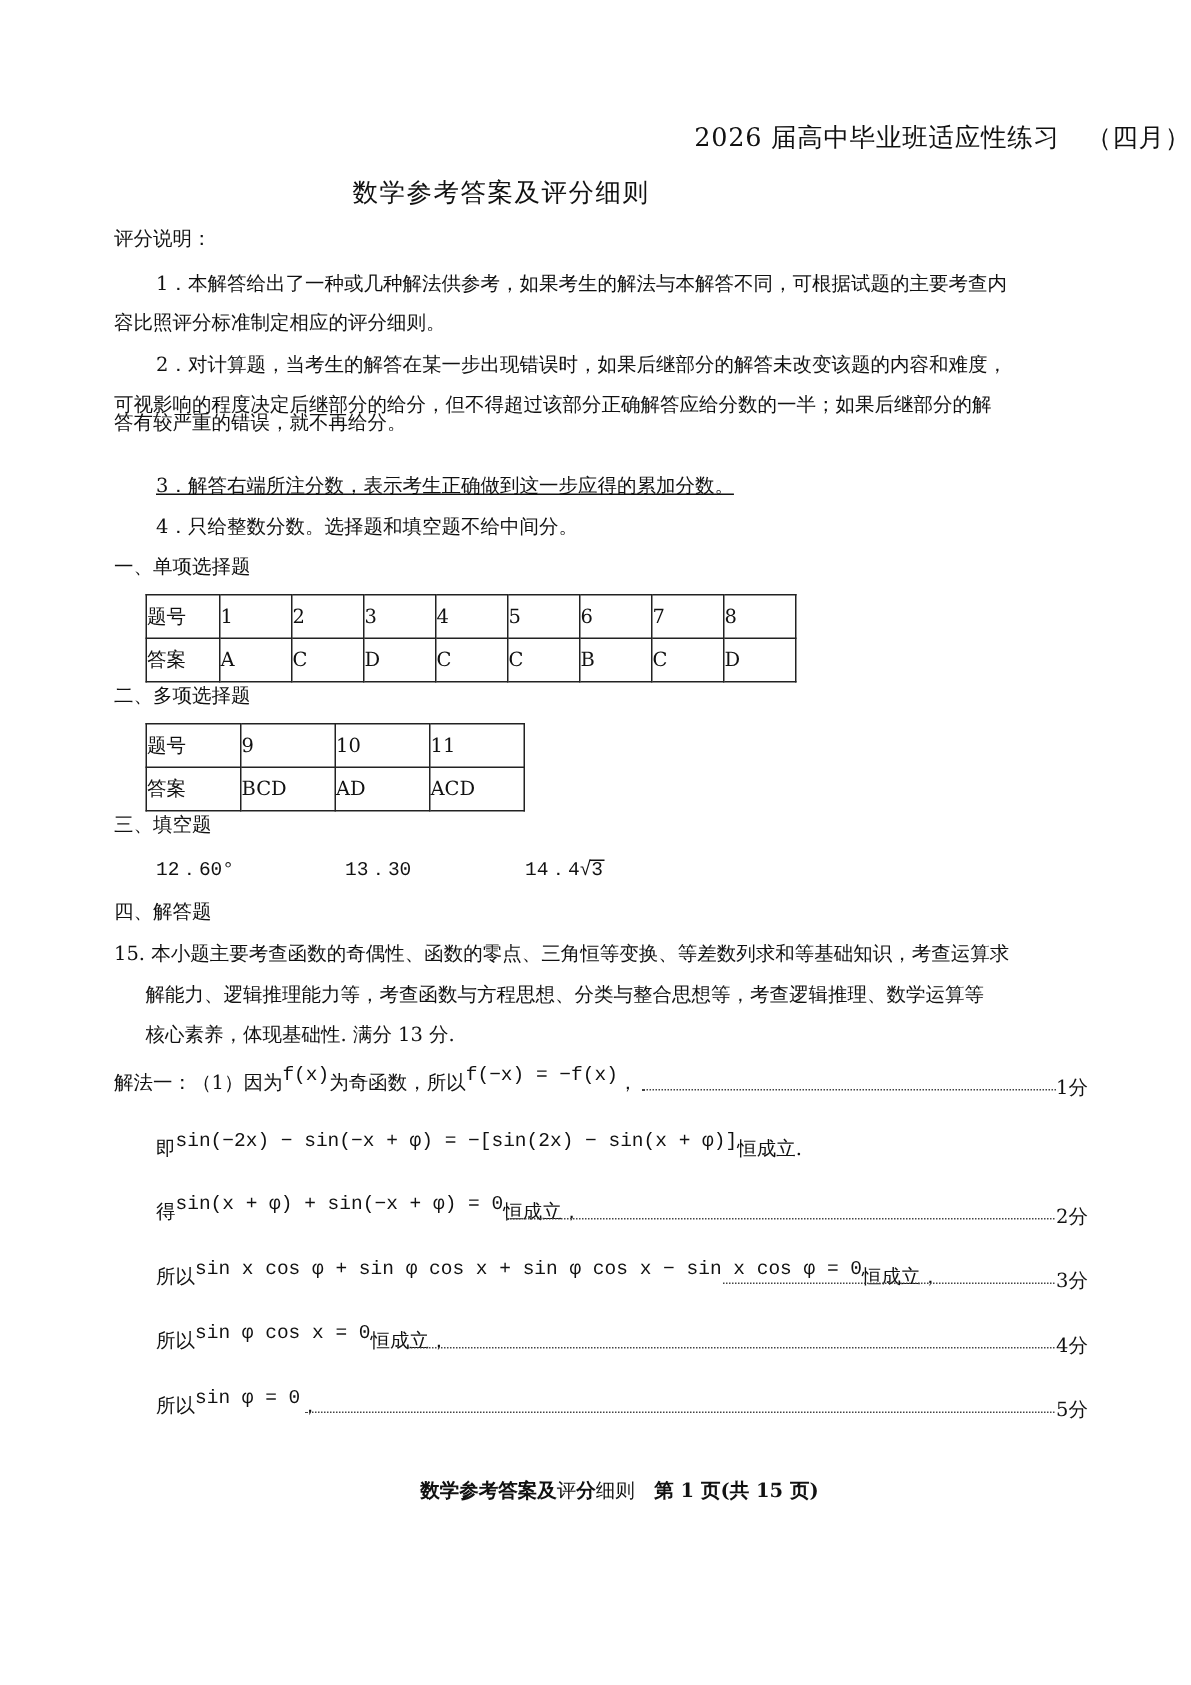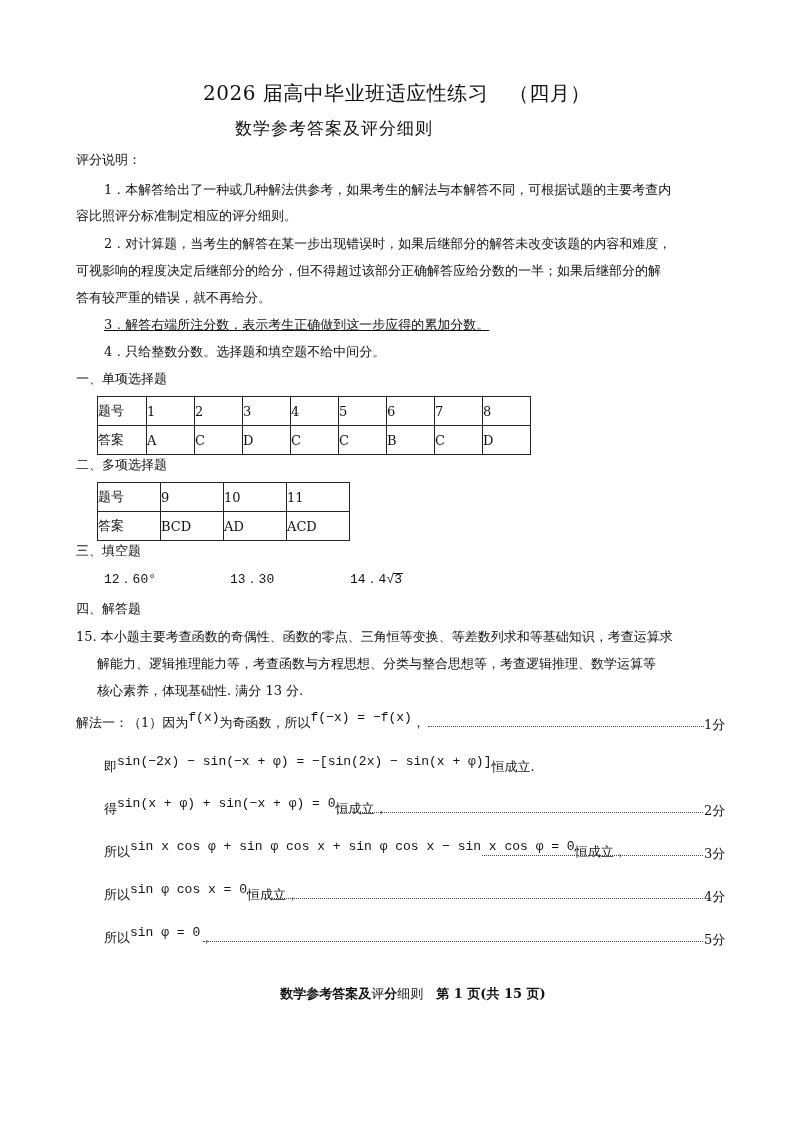--- a/index.html
+++ b/index.html
@@ -1,19 +1,19 @@
 <!DOCTYPE html>
 <html><head>
 <meta charset="utf-8">
 <style>
   html, body { margin:0; padding:0; background:#ffffff; }
   body { width:794px; height:1123px; position:relative; overflow:hidden;
          font-family:"DejaVu Serif","Liberation Serif",serif; color:#111; font-size:13px; }
   .abs { position:absolute; white-space:nowrap; }
-  .title { left:0; width:794px; text-align:center; font-size:20px; top:80px; letter-spacing:0.5px; }
+  .title { left:0; width:794px; text-align:right; font-size:17px; top:80px; letter-spacing:0.5px; }
   .subtitle { left:0; width:668px; text-align:center; font-size:17px; top:117px; letter-spacing:1px; }
   .para { font-size:13px; line-height:13px; }
   table.ans { position:absolute; border-collapse:collapse; font-size:13px; }
   table.ans td { border:1.3px solid #222; text-align:left; height:28px; padding:0; }
   .math { font-family:Liberation Mono, monospace; font-style:normal; font-size:13px; }
   .raised { position:relative; top:-6px; }
   .dotline { position:absolute; height:0; border-bottom:1.2px dotted #444; }
   .score { font-size:13px; }
   .sqrt { display:inline-block; border-top:1px solid #111; padding:0 1px; line-height:12px; margin-left:-1px; }
   .footer { left:0; width:794px; text-align:center; top:985px; font-size:13px; font-weight:bold;margin-left:16px; }
@@ -23,21 +23,21 @@
 <body>
 
 <div class="abs title">2026 届高中毕业班适应性练习　（四月）</div>
 <div class="abs subtitle">数学参考答案及评分细则</div>
 
 <div class="abs para" style="left:76px;top:153px;">评分说明：</div>
 <div class="abs para" style="left:104px;top:183px;">1．本解答给出了一种或几种解法供参考，如果考生的解法与本解答不同，可根据试题的主要考查内</div>
 <div class="abs para" style="left:76px;top:209px;">容比照评分标准制定相应的评分细则。</div>
 <div class="abs para" style="left:104px;top:237px;">2．对计算题，当考生的解答在某一步出现错误时，如果后继部分的解答未改变该题的内容和难度，</div>
 <div class="abs para" style="left:76px;top:264px;">可视影响的程度决定后继部分的给分，但不得超过该部分正确解答应给分数的一半；如果后继部分的解</div>
-<div class="abs para" style="left:76px;top:291px;">答有较严重的错误，就不再给分。</div>
+<div class="abs para" style="left:76px;top:276px;">答有较严重的错误，就不再给分。</div>
 <div class="abs para" style="left:104px;top:318px;text-decoration:underline;">3．解答右端所注分数，表示考生正确做到这一步应得的累加分数。</div>
 <div class="abs para" style="left:104px;top:345px;">4．只给整数分数。选择题和填空题不给中间分。</div>
 
 <div class="abs para" style="left:76px;top:372px;">一、单项选择题</div>
 <table class="ans" style="left:97px;top:396px;">
   <tbody>
       <tr>
     <td style="width:48px;">题号</td>
     <td style="width:47px;">1</td>
     <td style="width:47px;">2</td>

